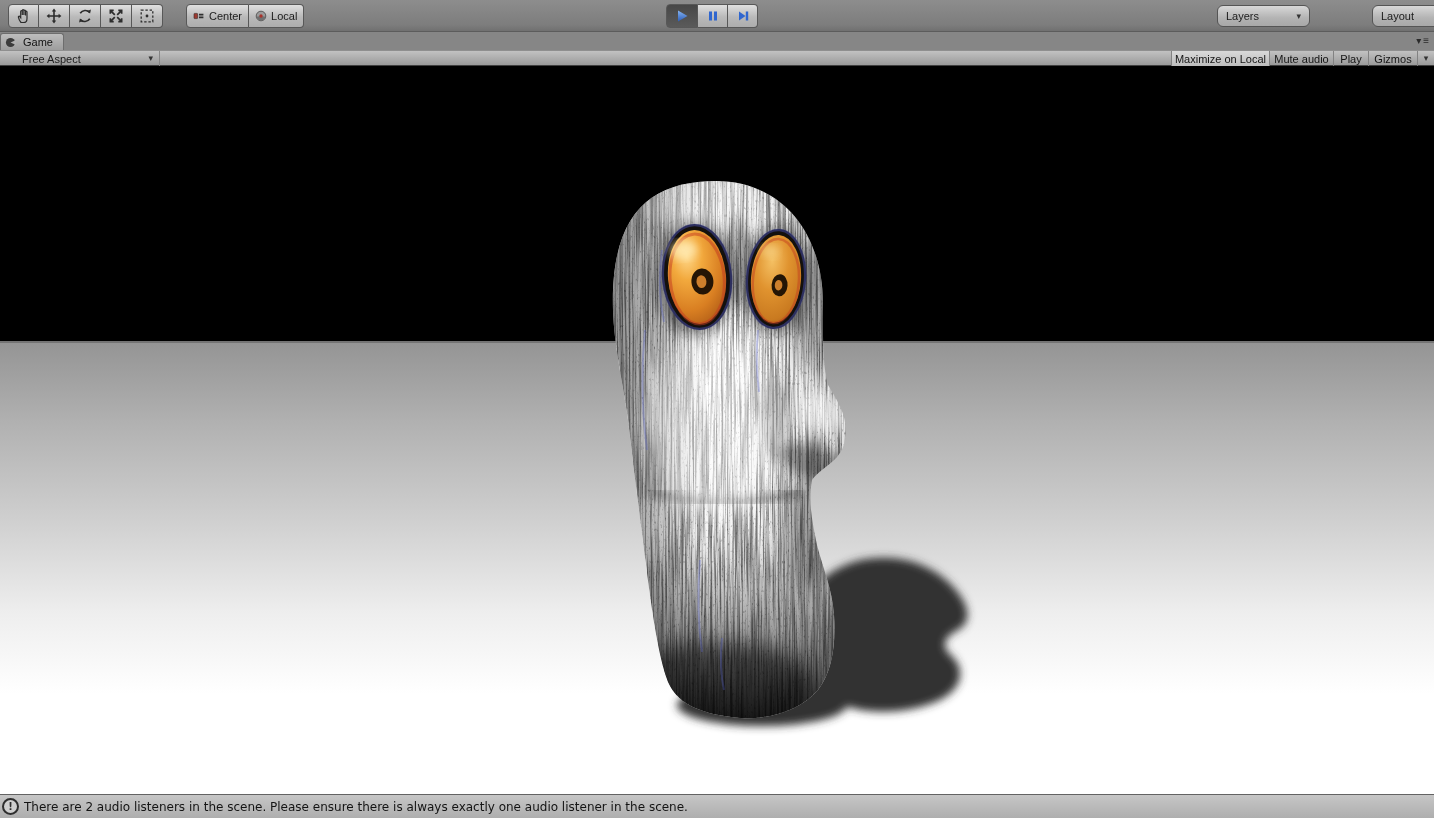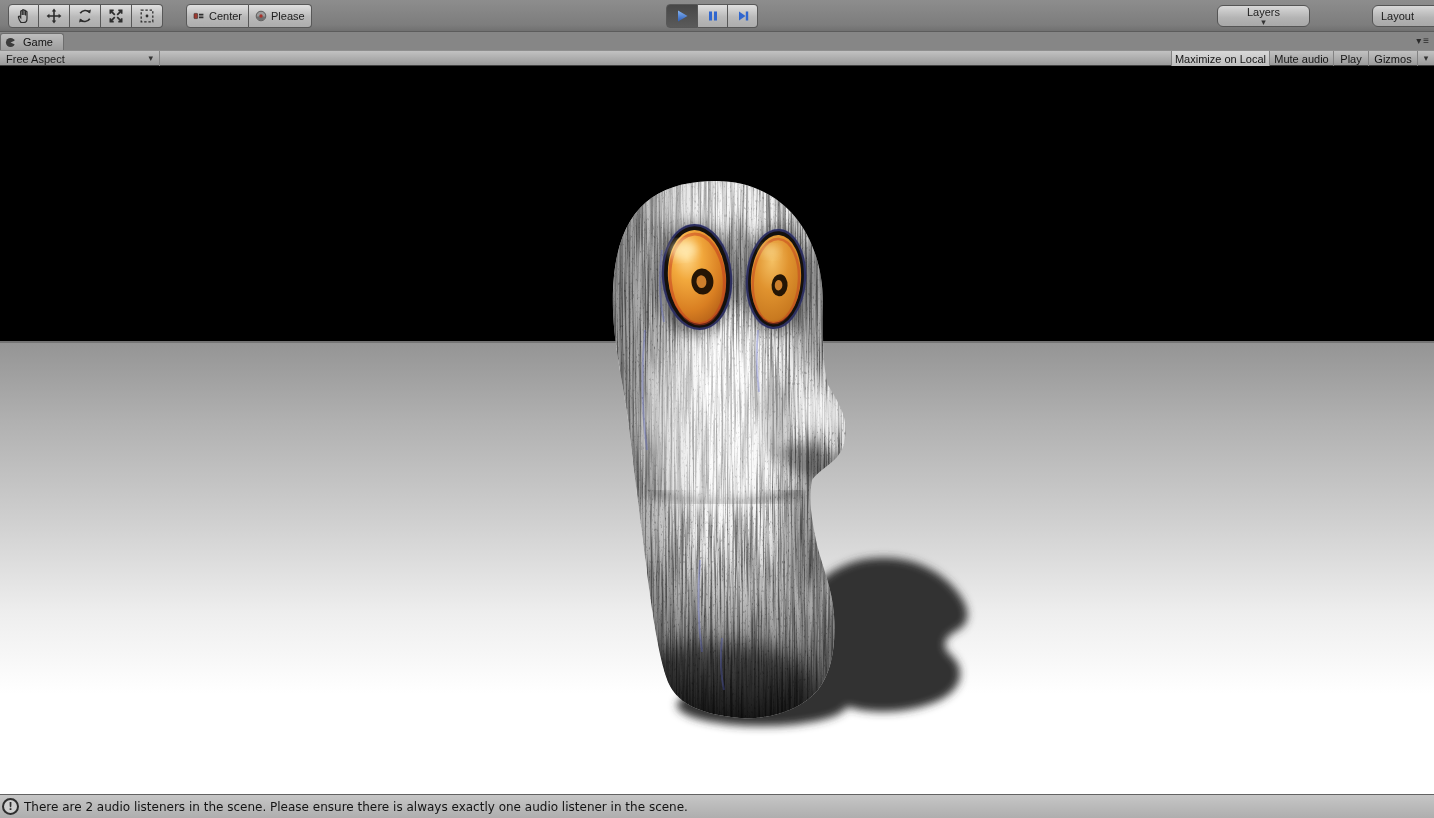--- a/index.html
+++ b/index.html
@@ -58,21 +58,21 @@
   
   .control-bar{
     left:0;top:50px;width:1434px;height:16px;
     background:linear-gradient(#c2c2c2,#9a9a9a);
     border-top:1px solid #8f8f8f;border-bottom:1px solid #3f3f3f;
     font-size:11px;color:#1c1c1c;
   }
   .aspect-dd{
     position:absolute;left:0;top:0;width:160px;height:15px;
     display:flex;align-items:center;justify-content:space-between;
-    padding:0 6px 0 6px;border-right:1px solid #868686;box-sizing:border-box;
+    padding:0 6px 0 22px;border-right:1px solid #868686;box-sizing:border-box;
   }
   .cb-btn{
     position:absolute;top:0;height:15px;display:flex;align-items:center;justify-content:center;
     border-left:1px solid #828282;font-size:11px;color:#161616;box-sizing:border-box;
   }
   .cb-btn.hl{background:linear-gradient(#d9d9d9,#bdbdbd);}
 
   
   .game-viewport{left:0;top:66px;width:1434px;height:728px;}
   .status-bar{
@@ -137,21 +137,21 @@
         <path d="M6 4.4 h4.4 M6 6 h4.4 M6 7.6 h4.4" stroke="#303030" stroke-width="1.1"></path>
       </svg>
       <span>Center</span>
     </div>
     <div class="tbtn">
       <svg class="icon-svg" width="12" height="12" viewBox="0 0 12 12">
         <circle cx="6" cy="6" r="4.8" fill="#9b9b9b" stroke="#474747" stroke-width="0.8"></circle>
         <path d="M1.4 6.8 A4.8 4.8 0 0 0 10.6 6.8 L6 6 Z" fill="#6f6f6f"></path>
         <circle cx="6" cy="6" r="1.7" fill="#a8332b"></circle>
       </svg>
-      <span>Please</span>
+      <span>Local</span>
     </div>
   </div>
 
   <div class="btn-group" style="left:666px;">
     <div class="tbtn tool active-play" style="width:32px;">
       <svg class="icon-svg" width="18" height="18" viewBox="0 0 18 18">
         <defs>
           <linearGradient id="pb" x1="0" y1="0" x2="0" y2="1">
             <stop offset="0" stop-color="#85b4f2"></stop>
               <stop offset="1" stop-color="#2b5cb8"></stop>
@@ -167,21 +167,21 @@
       </svg>
     </div>
     <div class="tbtn tool" style="width:30px;">
       <svg class="icon-svg" width="16" height="16" viewBox="0 0 16 16">
         <path d="M4 3.5 L10.5 8 L4 12.5 Z" fill="#2f66cf"></path>
         <rect x="10.8" y="3.5" width="2.4" height="9" fill="#2f66cf"></rect>
       </svg>
     </div>
   </div>
 
-  <div class="dropdown" style="left:1217px;width:93px;flex-direction:column;">
+  <div class="dropdown" style="left:1217px;width:93px;">
     <span>Layers</span>
     <span class="dd-arrow">▾</span>
   </div>
   <div class="dropdown" style="left:1325px;width:95px;margin-left:47px;">
     <span>Layout</span>
     <span class="dd-arrow">▾</span>
   </div>
 </div>
 
 <div class="abs tab-row">

